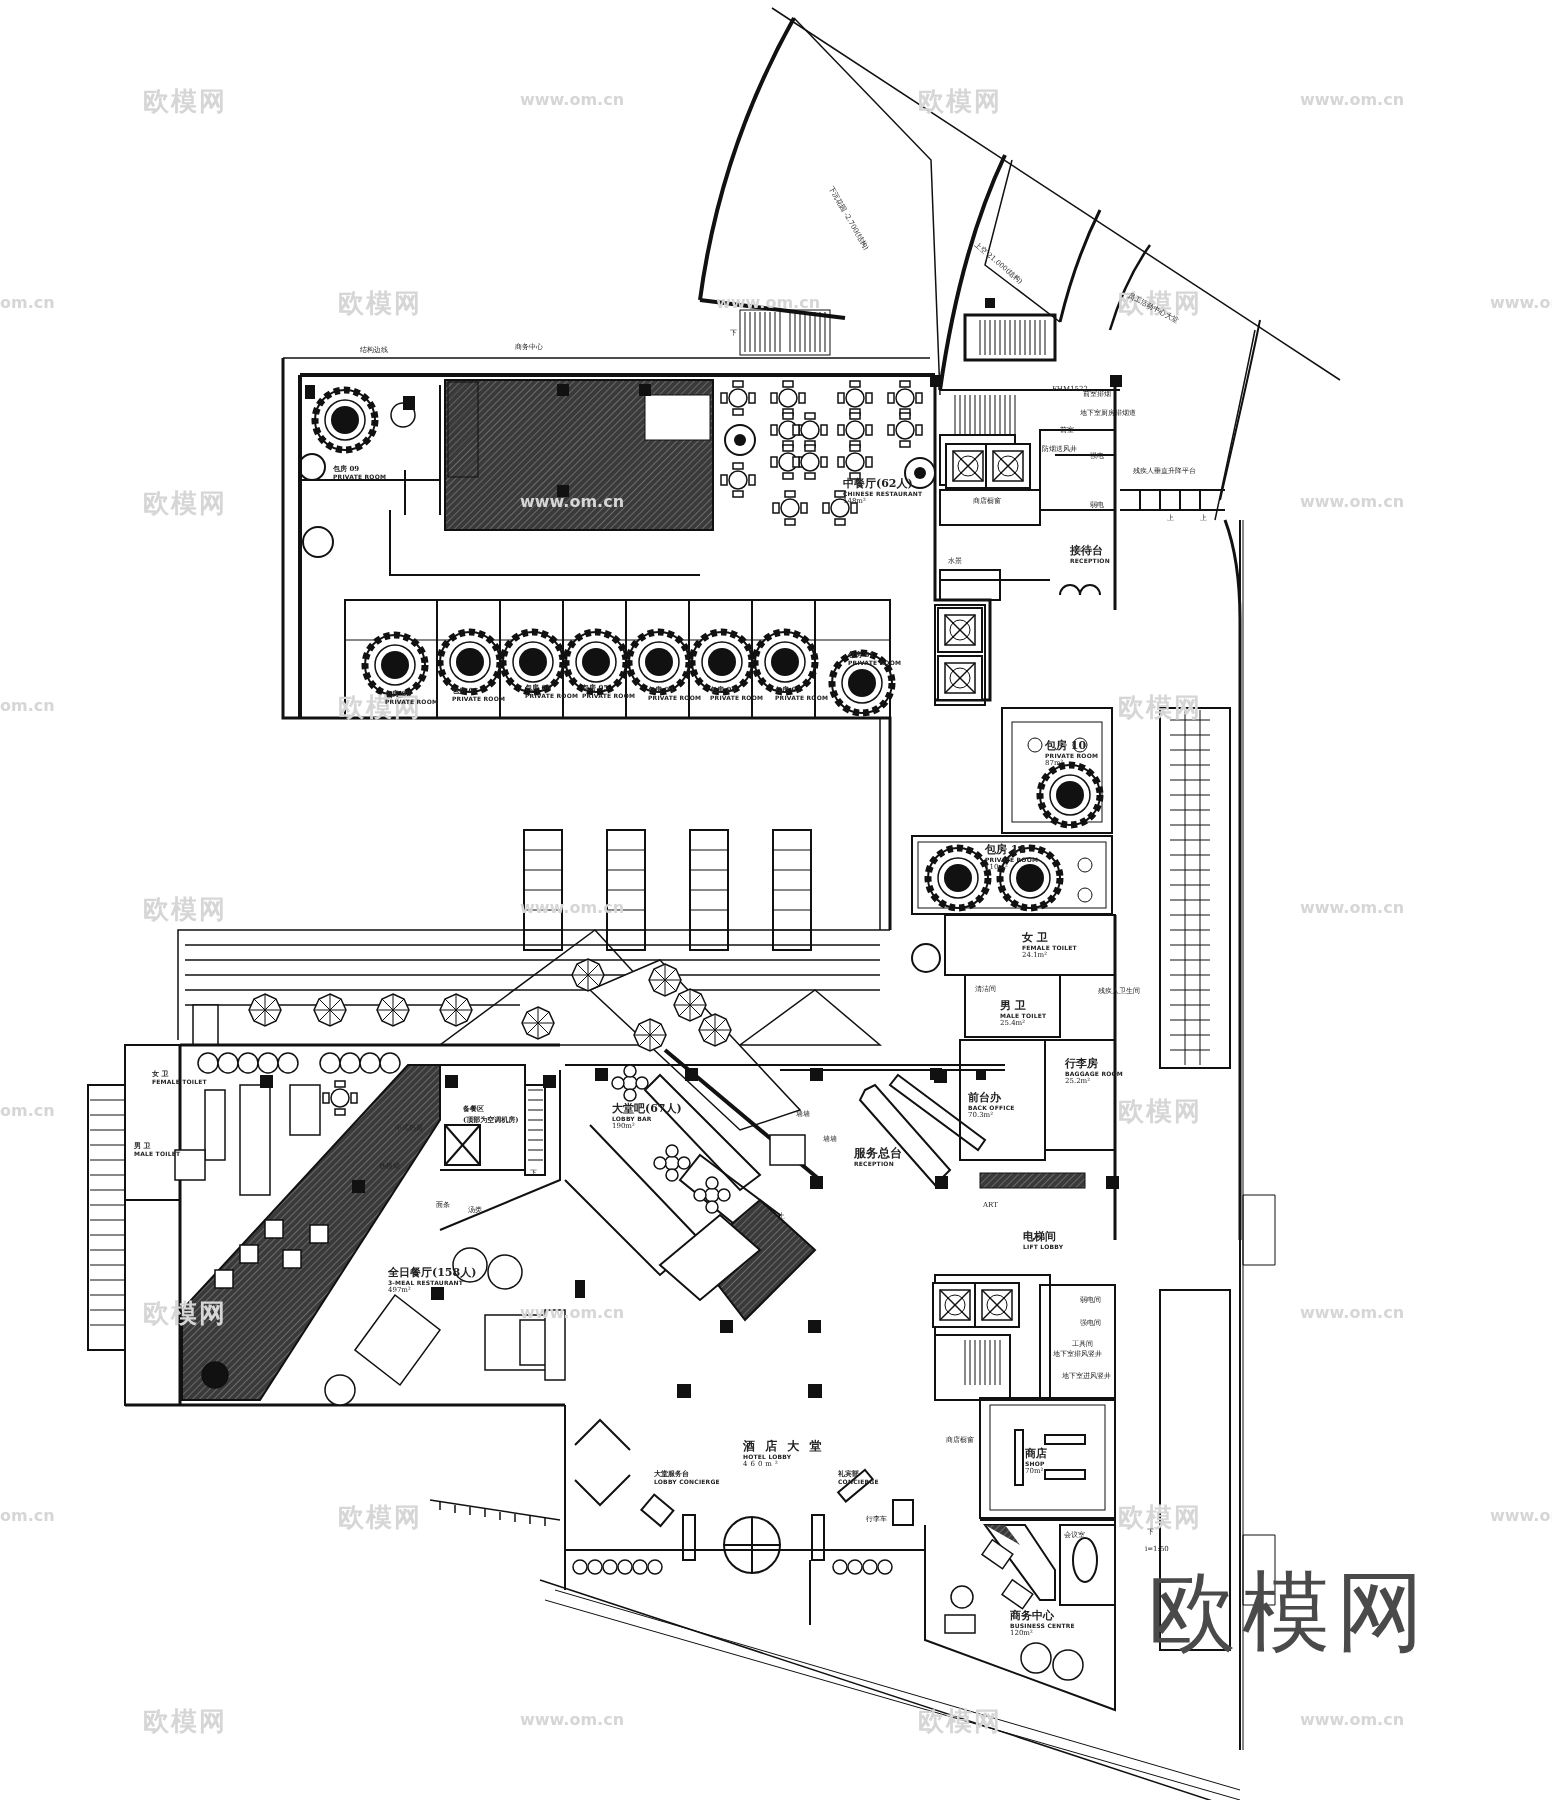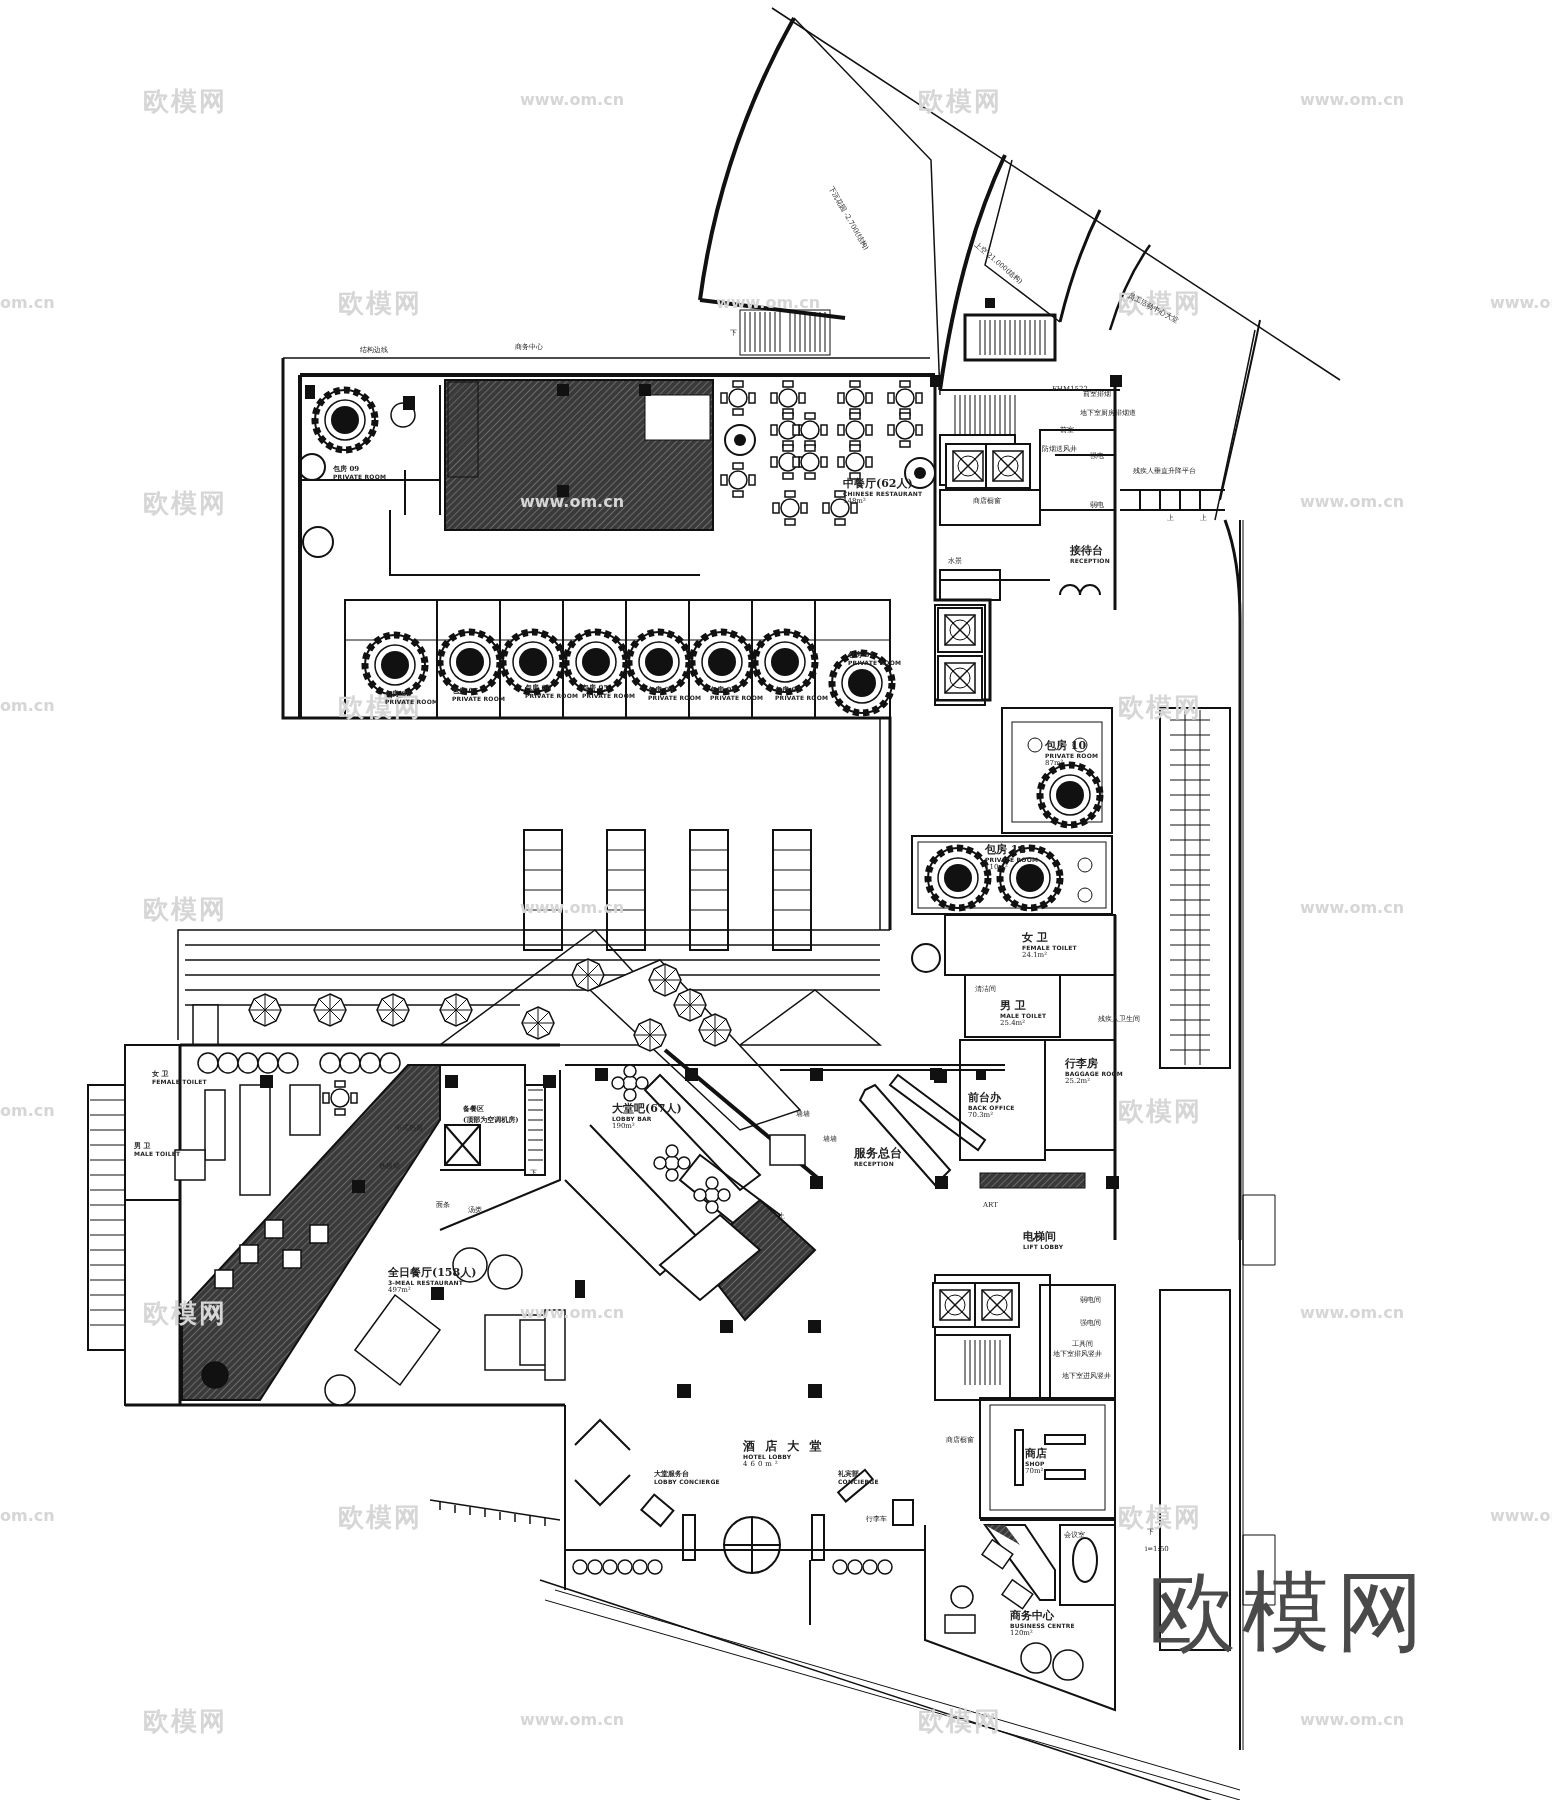--- a/index.html
+++ b/index.html
@@ -587,21 +587,21 @@
       <span class="cn">女 卫</span>
       <span class="en">FEMALE TOILET</span>
       <span class="area">24.1m²</span>
     </div>
   <div class="lbl md" style="left:1000px;top:1000px">
       <span class="cn">男 卫</span>
       <span class="en">MALE TOILET</span>
       <span class="area">25.4m²</span>
     </div>
   <div class="lbl sm" style="left:975px;top:986px">清洁间</div>
-  <div class="lbl sm" style="left:1098px;top:1016px">残疾人卫生间</div>
+  <div class="lbl sm" style="left:1098px;top:988px">残疾人卫生间</div>
   <div class="lbl md" style="left:1065px;top:1058px">
       <span class="cn">行李房</span>
       <span class="en">BAGGAGE ROOM</span>
       <span class="area">25.2m²</span>
     </div>
   <div class="lbl md" style="left:968px;top:1092px">
       <span class="cn">前台办</span>
       <span class="en">BACK OFFICE</span>
       <span class="area">70.3m²</span>
     </div>

